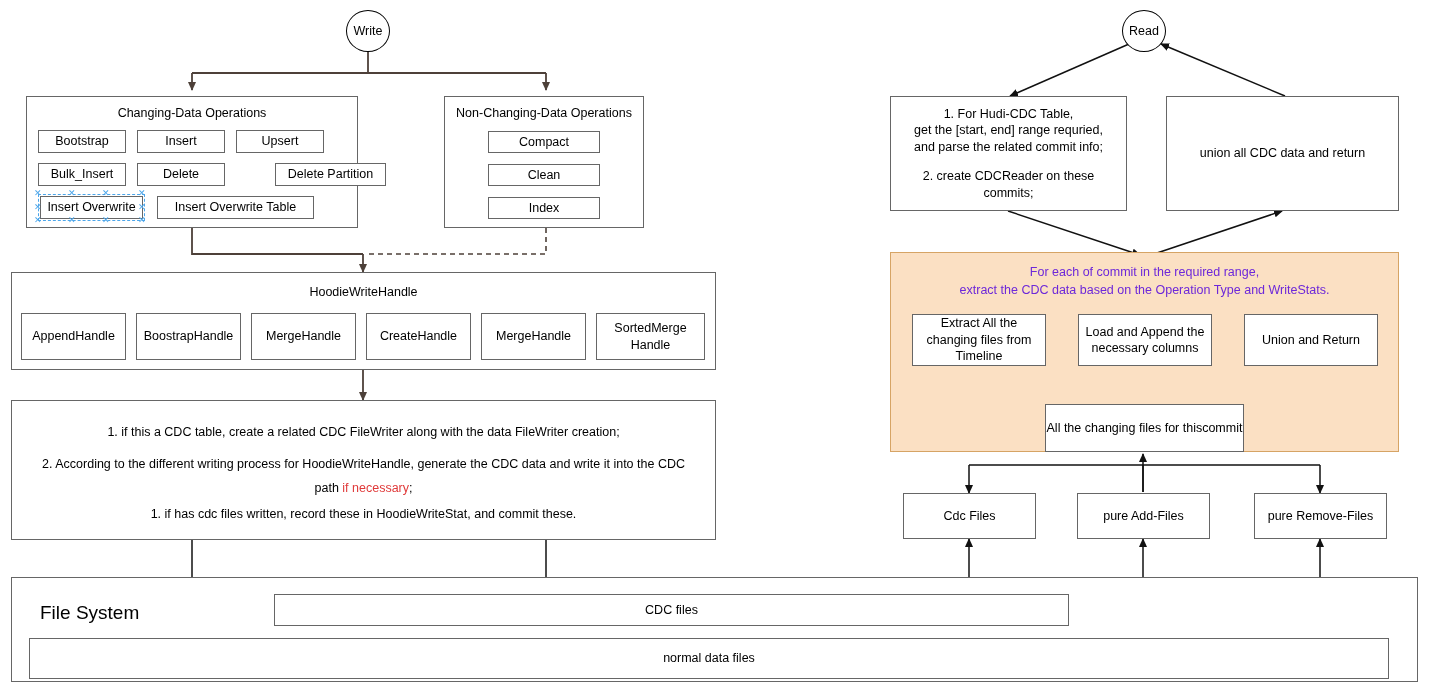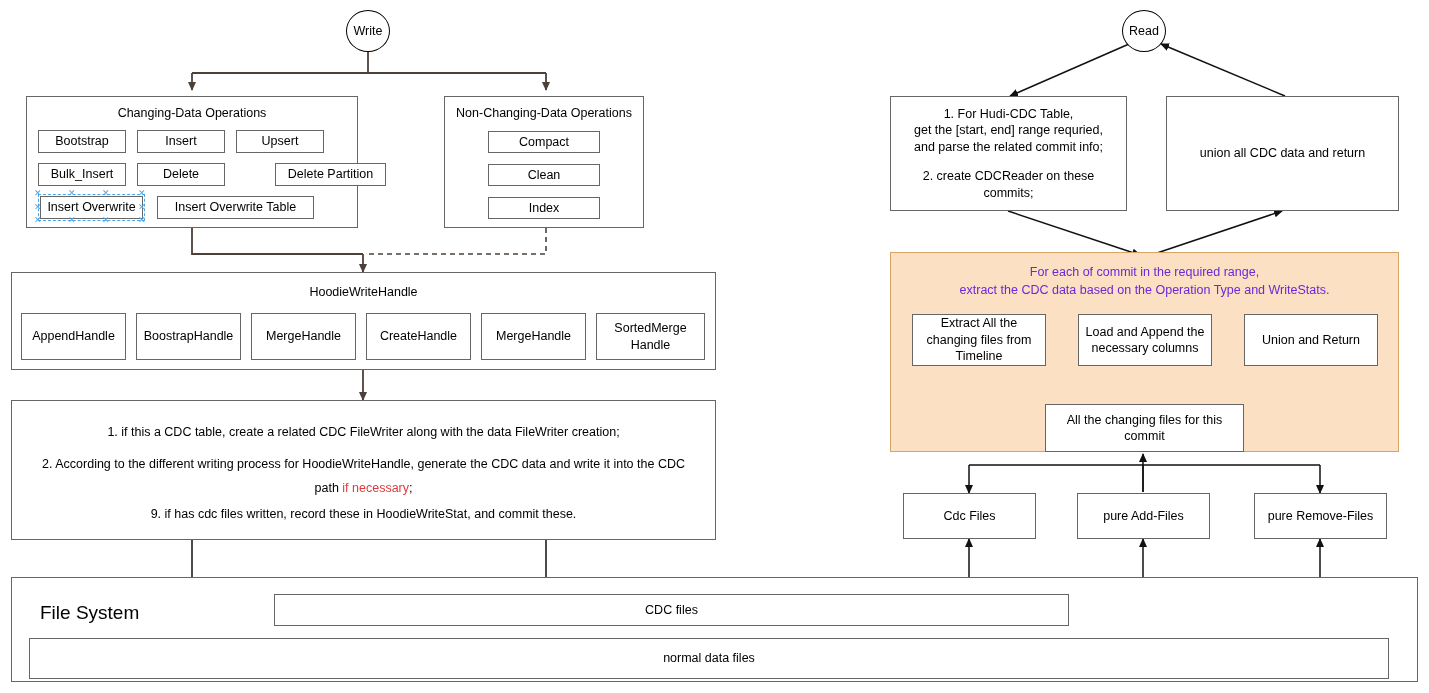--- a/index.html
+++ b/index.html
@@ -261,21 +261,21 @@
     <span>SortedMerge</span>
     <span>Handle</span>
   </div>
 
   <div class="group-box" style="left:11px; top:400px; width:705px; height:140px;">
     <div class="plain-text" style="left:12px; right:12px; top:20px;">1. if this a CDC table, create a related CDC FileWriter along with the data FileWriter creation;</div>
     <div class="plain-text" style="left:12px; right:12px; top:52px;">
       <span>2. According to the different writing process for HoodieWriteHandle, generate the CDC data and write it into the CDC</span><br>
       <span>path </span><span class="red">if necessary</span><span>;</span>
     </div>
-    <div class="plain-text" style="left:12px; right:12px; top:102px;">9. if has cdc files written, record these in HoodieWriteStat, and commit these.</div>
+    <div class="plain-text" style="left:12px; right:12px; top:102px;">1. if has cdc files written, record these in HoodieWriteStat, and commit these.</div>
   </div>
 
   <div class="group-box" style="left:11px; top:577px; width:1407px; height:105px;">
     <div class="fs-label" style="left:28px; top:24px;">File System</div>
   </div>
   <div class="node" style="left:274px; top:594px; width:795px; height:32px;">
     <span>CDC files</span>
   </div>
   <div class="node" style="left:29px; top:638px; width:1360px; height:41px;">
     <span>normal data files</span>
@@ -309,21 +309,21 @@
     <span>changing files from</span>
     <span>Timeline</span>
   </div>
   <div class="node" style="left:1078px; top:314px; width:134px; height:52px; flex-direction:column;">
     <span>Load and Append the</span>
     <span>necessary columns</span>
   </div>
   <div class="node" style="left:1244px; top:314px; width:134px; height:52px;">
     <span>Union and Return</span>
   </div>
-  <div class="node" style="left:1045px; top:404px; width:199px; height:48px; flex-direction:column;justify-content:center;">
+  <div class="node" style="left:1045px; top:404px; width:199px; height:48px; justify-content:center;">
     <span>All the changing files for this</span>
     <span>commit</span>
   </div>
 
   <div class="node" style="left:903px; top:493px; width:133px; height:46px;">
     <span>Cdc Files</span>
   </div>
   <div class="node" style="left:1077px; top:493px; width:133px; height:46px;">
     <span>pure Add-Files</span>
   </div>

